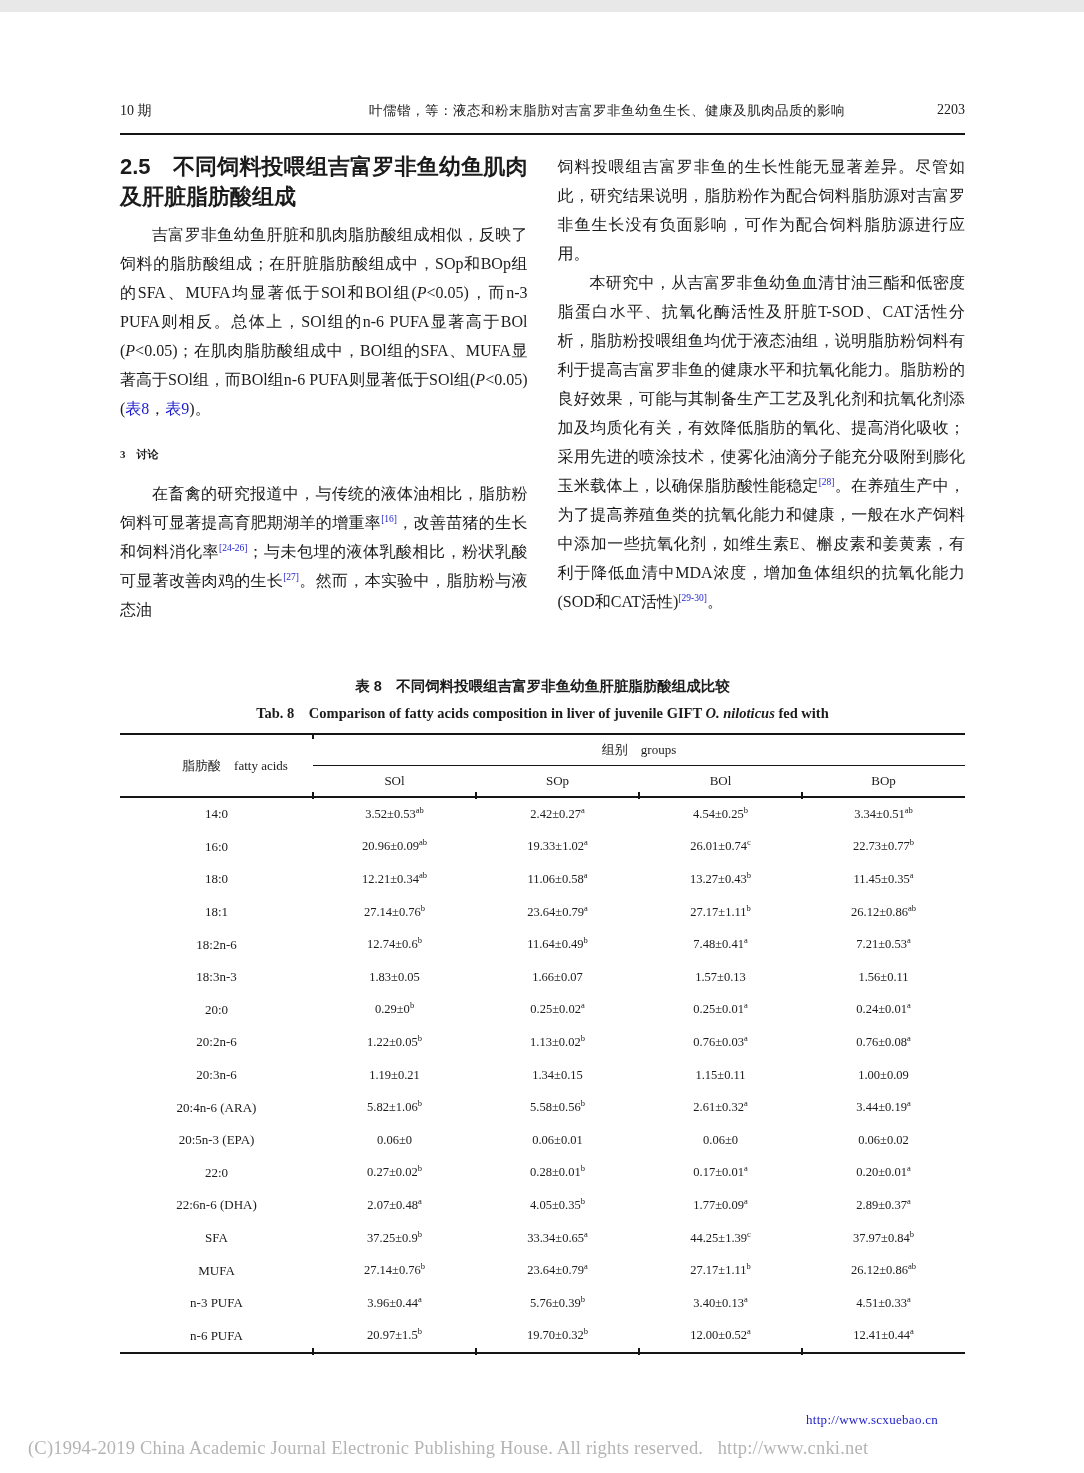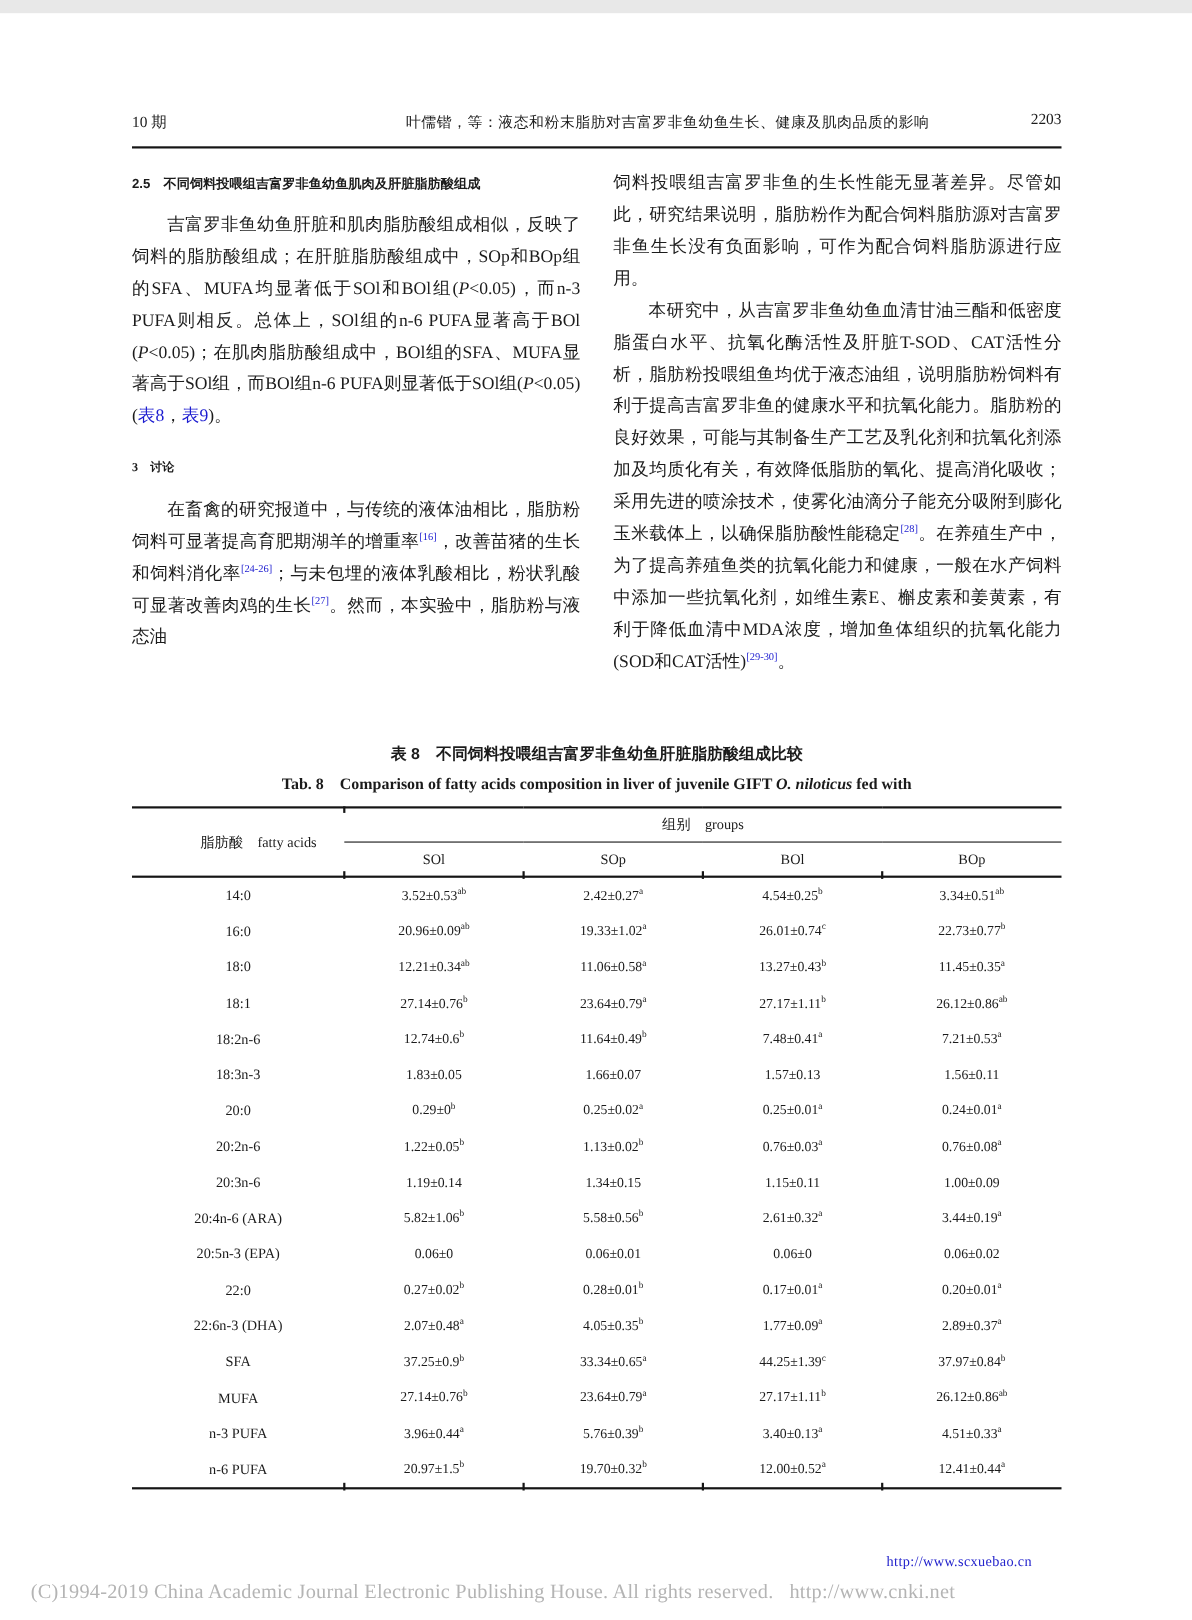--- a/index.html
+++ b/index.html
@@ -15,21 +15,21 @@
     font-size:14px;
   }
   .pg-header .issue{width:120px; text-align:left;}
   .pg-header .rtitle{flex:1; text-align:right; font-size:13.5px; letter-spacing:0.5px;}
   .pg-header .pnum{width:120px; text-align:right;}
   
   .columns{position:absolute; top:140px; left:120px; width:845px; display:flex; gap:30px;}
   .col{width:407.5px;}
   .sec-h2{
     font-family:"Liberation Sans","DejaVu Sans",sans-serif;
-    font-size:12px; font-weight:bold; line-height:30px; margin:0 0 8px 0;
+    font-size:22px; font-weight:bold; line-height:30px; margin:0 0 8px 0;
     text-align:justify;
   }
   .sec-h3{
     font-family:Liberation Serif, serif;
     font-size:11px; font-weight:bold; margin:24px 0 17px 0;
   }
   .para{margin:0; font-size:16px; line-height:29px; text-align:justify;}
   .para.indent{text-indent:2em;}
   sup.ref{color:#1b1bd0; font-size:9.5px; line-height:0;}
   a.zhlink{color:#1b1bd0; text-decoration:none; cursor:pointer;}
@@ -174,21 +174,21 @@
           </tr>
           <tr>
             <td class="rowlbl">20:2n-6</td>
             <td>1.22±0.05<sup>b</sup></td>
             <td>1.13±0.02<sup>b</sup></td>
             <td>0.76±0.03<sup>a</sup></td>
             <td>0.76±0.08<sup>a</sup></td>
           </tr>
           <tr>
             <td class="rowlbl">20:3n-6</td>
-            <td>1.19±0.14</td>
+            <td>1.19±0.21</td>
             <td>1.34±0.15</td>
             <td>1.15±0.11</td>
             <td>1.00±0.09</td>
           </tr>
           <tr>
             <td class="rowlbl">20:4n-6 (ARA)</td>
             <td>5.82±1.06<sup>b</sup></td>
             <td>5.58±0.56<sup>b</sup></td>
             <td>2.61±0.32<sup>a</sup></td>
             <td>3.44±0.19<sup>a</sup></td>
@@ -201,21 +201,21 @@
             <td>0.06±0.02</td>
           </tr>
           <tr>
             <td class="rowlbl">22:0</td>
             <td>0.27±0.02<sup>b</sup></td>
             <td>0.28±0.01<sup>b</sup></td>
             <td>0.17±0.01<sup>a</sup></td>
             <td>0.20±0.01<sup>a</sup></td>
           </tr>
           <tr>
-            <td class="rowlbl">22:6n-3 (DHA)</td>
+            <td class="rowlbl">22:6n-6 (DHA)</td>
             <td>2.07±0.48<sup>a</sup></td>
             <td>4.05±0.35<sup>b</sup></td>
             <td>1.77±0.09<sup>a</sup></td>
             <td>2.89±0.37<sup>a</sup></td>
           </tr>
           <tr>
             <td class="rowlbl">SFA</td>
             <td>37.25±0.9<sup>b</sup></td>
             <td>33.34±0.65<sup>a</sup></td>
             <td>44.25±1.39<sup>c</sup></td>

